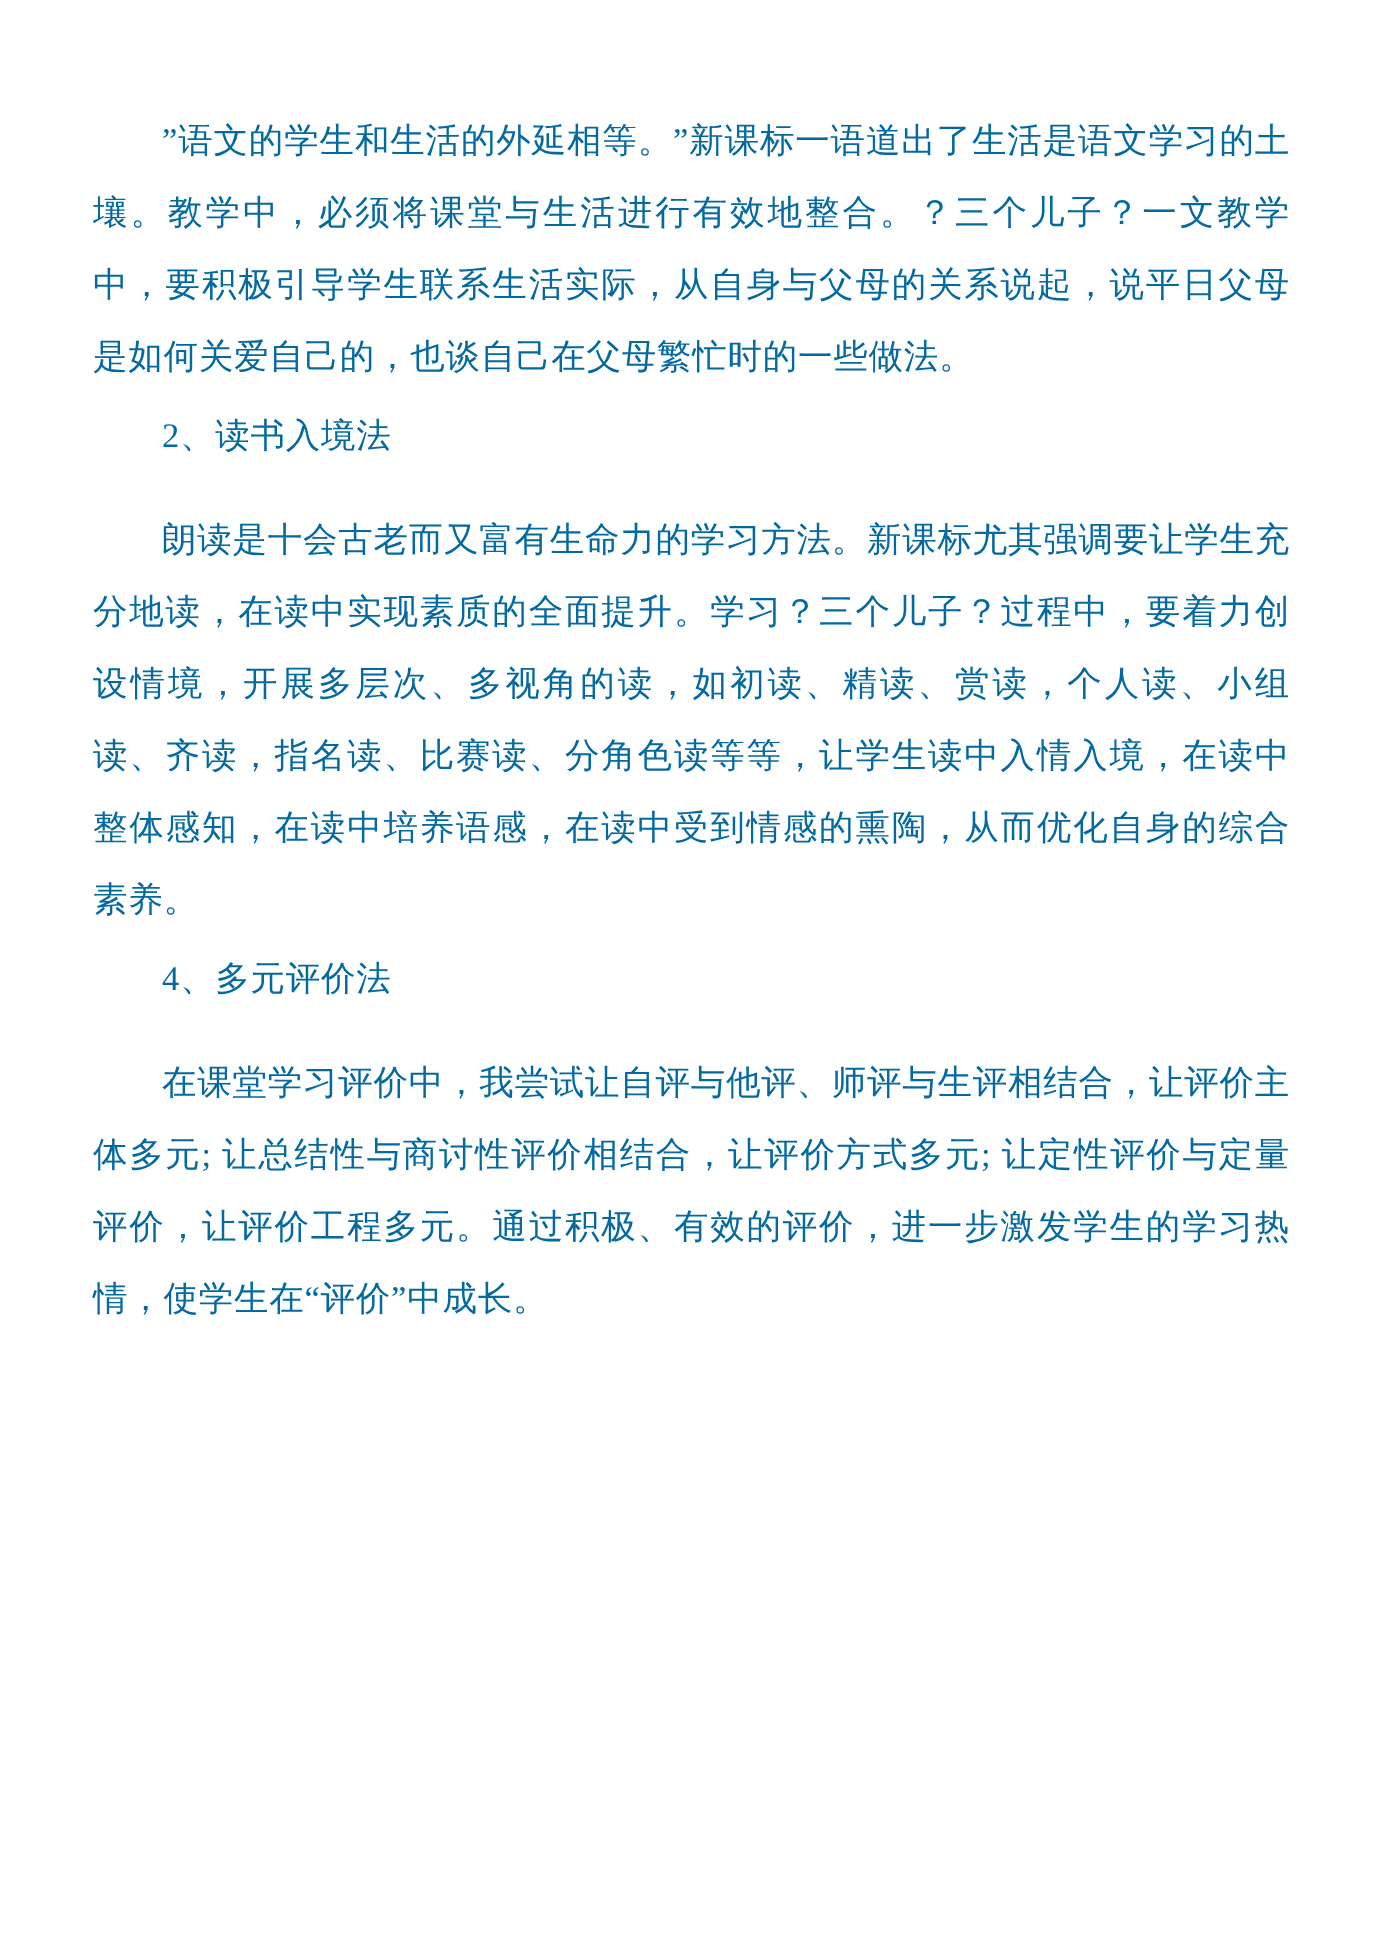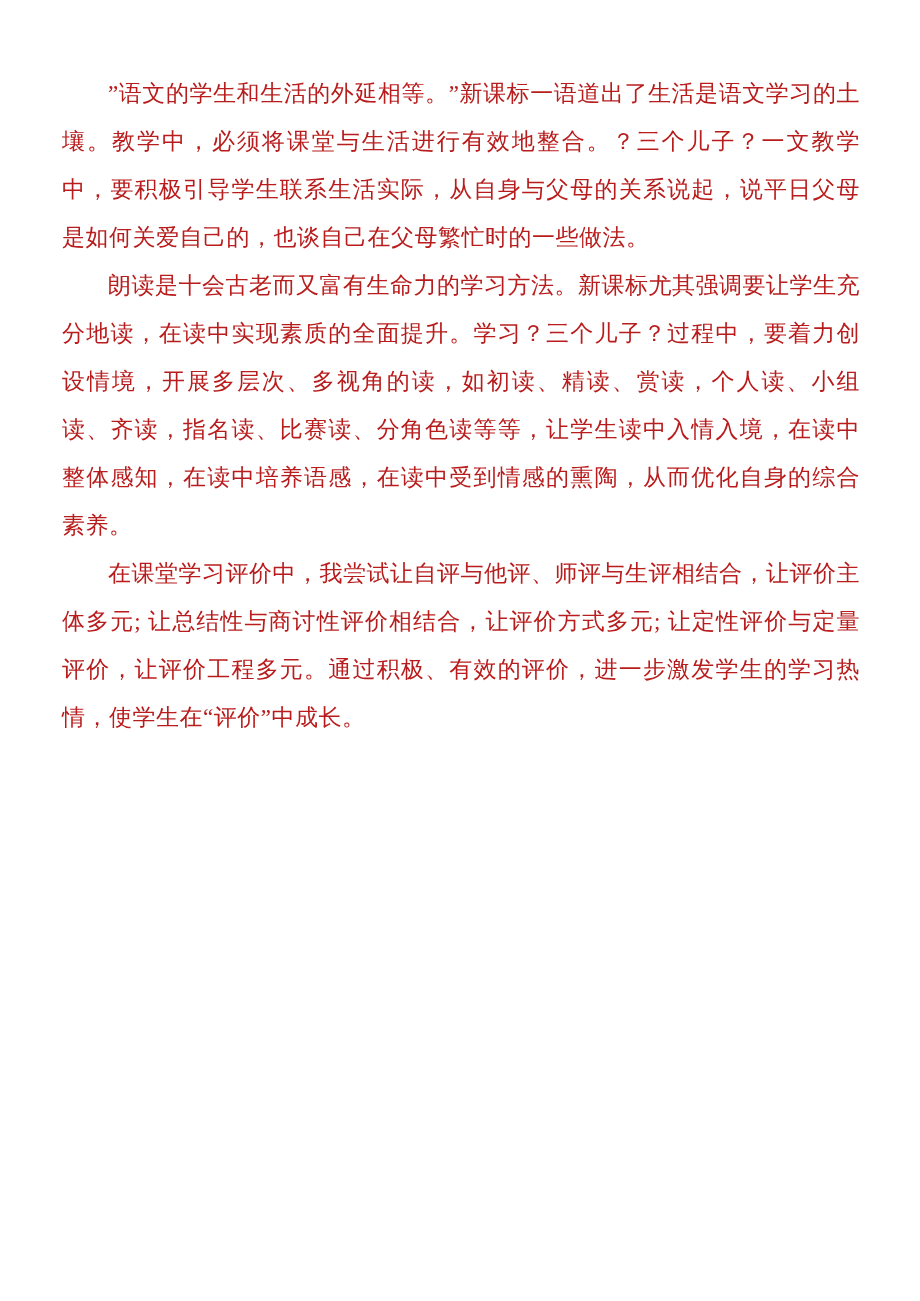--- a/index.html
+++ b/index.html
@@ -17,37 +17,39 @@
   .content {
     position: absolute;
     left: 62px;
     top: 70px;
     width: 798px;
   }
   .para, .heading {
     font-family: "Liberation Serif", "DejaVu Serif", serif;
     font-size: 23px;
     line-height: 48px;
-    color: #b91c1c;
+    color: #0369a1;
     font-weight: normal;
     margin: 0;
     text-indent: 46px;
     letter-spacing: 0.5px;
   }
   .para {
     text-align: justify;
     text-align-last: left;
   }
   .heading {
     margin: 5px 0 21px 0;
     text-align: left;
   }
 </style>
 </head>
 <body>
 
 <div class="page">
   <div class="content">
     <p class="para">”语文的学生和生活的外延相等。”新课标一语道出了生活是语文学习的土壤。教学中，必须将课堂与生活进行有效地整合。？三个儿子？一文教学中，要积极引导学生联系生活实际，从自身与父母的关系说起，说平日父母是如何关爱自己的，也谈自己在父母繁忙时的一些做法。</p>
+    <p class="heading">2、读书入境法</p>
     <p class="para">朗读是十会古老而又富有生命力的学习方法。新课标尤其强调要让学生充分地读，在读中实现素质的全面提升。学习？三个儿子？过程中，要着力创设情境，开展多层次、多视角的读，如初读、精读、赏读，个人读、小组读、齐读，指名读、比赛读、分角色读等等，让学生读中入情入境，在读中整体感知，在读中培养语感，在读中受到情感的熏陶，从而优化自身的综合素养。</p>
+    <p class="heading">4、多元评价法</p>
     <p class="para">在课堂学习评价中，我尝试让自评与他评、师评与生评相结合，让评价主体多元; 让总结性与商讨性评价相结合，让评价方式多元; 让定性评价与定量评价，让评价工程多元。通过积极、有效的评价，进一步激发学生的学习热情，使学生在“评价”中成长。</p>
   </div>
 </div>
 
 </body></html>

